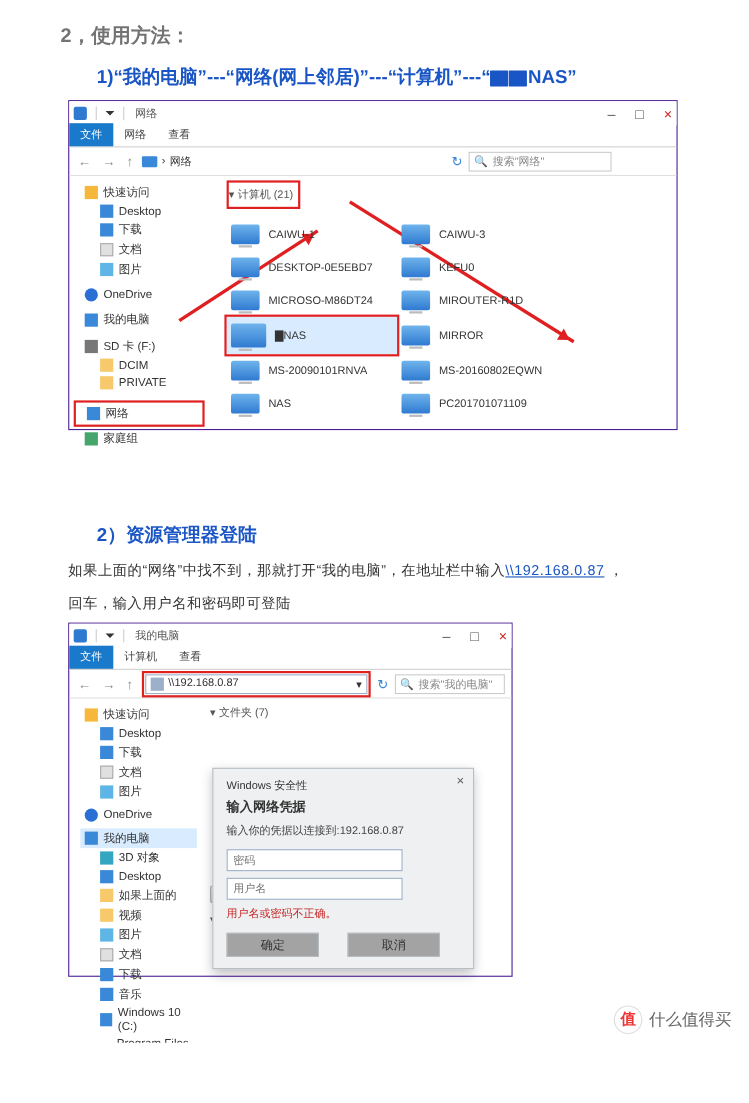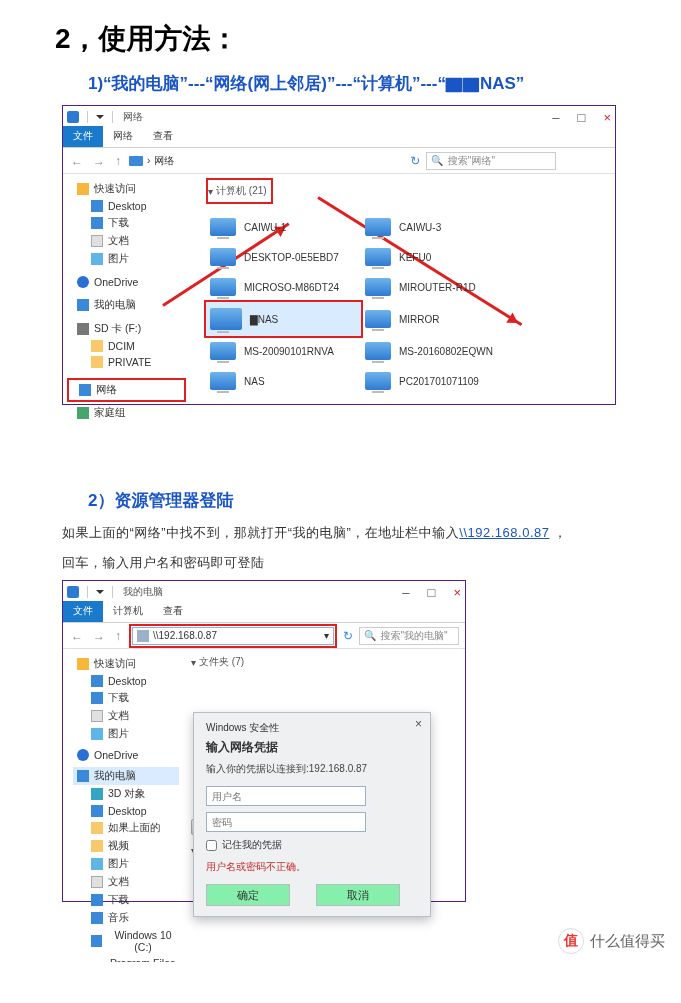--- a/index.html
+++ b/index.html
@@ -8,22 +8,22 @@
     background: #fff;
     font-family: "Microsoft YaHei", "Segoe UI", Tahoma, sans-serif;
     font-size: 12px;
     color: #333;
     position: relative;
     padding-bottom: 60px;
   }
 
   
   .h1 {
-    color: #000000;
-    font-size: 28px;
+    color: #737373;
+    font-size: 18px;
     font-weight: 700;
     margin: 20px 0 10px 55px;
   }
   .h2 {
     color: #1a55c5;
     font-size: 17px;
     font-weight: 700;
     margin: 14px 0 10px 88px;
   }
   .para {
@@ -78,21 +78,21 @@
     display:flex;align-items:center;padding:0 4px;
     font-size:10px;color:#888;
   }
   .search .mag{margin-right:4px;}
 
   
   .win1         { width:554px; height:300px; }
   .win1 .body   { display:flex; height:230px; }
   .tree         { width:125px; padding:6px 4px 0 10px; font-size:10.5px; color:#333;}
   .tree-item    { display:flex; align-items:center; gap:5px; padding:2px 0 2px 4px;}
-  .tree-item.indent{ padding-left:18px;text-align:center;}
+  .tree-item.indent{ padding-left:18px;}
   .ico          { width:12px;height:12px;display:inline-block;}
   .i-star       { background:#f7b73a;}
   .i-desk       { background:#3a88d8;}
   .i-down       { background:#3a88d8;}
   .i-doc        { background:#e0e0e0;border:1px solid #aaa;}
   .i-pic        { background:#5fb5e6;}
   .i-cloud      { background:#2a6fd4;border-radius:50%;}
   .i-pc         { background:#3a88d8;}
   .i-sd         { background:#777;}
   .i-fold       { background:#f7c96b;}
@@ -153,21 +153,21 @@
   .dlg-t3{font-size:10px;color:#444;margin-bottom:10px;}
   .dlg input[type=text]{
     width:160px;height:20px;border:1px solid #9cb0c9;padding:0 5px;
     font-size:10px;color:#888;background:#fff;margin-bottom:6px;display:block;
   }
   .rem { display:flex;align-items:center;gap:5px;font-size:10px;margin:6px 0 8px;}
   .rem input{width:11px;height:11px;}
   .err { font-size:10px; color:#c62828; margin-bottom:10px;}
   .dlg-btns{display:flex;gap:26px;}
   .dlg-btns button{
-    width:84px;height:22px;background:#86efac;border:1px solid #b5bcc2;
+    width:84px;height:22px;background:#a3a3a3;border:1px solid #b5bcc2;
     font-size:11px;color:#333;cursor:pointer;
   }
 
   .disk-row{display:flex;align-items:center;gap:8px;margin-top:150px;font-size:9px;color:#555;}
   .disk-ico{width:28px;height:16px;background:linear-gradient(#eee,#ccc);border:1px solid #aaa;border-radius:2px;}
   .sect3{font-size:10px;color:#555;margin-top:8px;display:flex;align-items:center;gap:3px;}
 
   
   .wm{
     position:absolute; right:16px; bottom:8px;
@@ -503,26 +503,22 @@
         </div>
     </div>
 
     <div class="dlg">
       <span class="dlg-close">×</span>
       <div class="dlg-t1">Windows 安全性</div>
       <div class="dlg-t2">输入网络凭据</div>
       <div class="dlg-t3">
         <span>输入你的凭据以连接到:</span><span>192.168.0.87</span>
       </div>
+      <input type="text" placeholder="密码" style="">
       <input type="text" placeholder="用户名" style="">
-      <input type="text" placeholder="密码" style="">
-      <label class="rem">
-        <input type="checkbox" style="">
-        <span>记住我的凭据</span>
-      </label>
       <div class="err">用户名或密码不正确。</div>
       <div class="dlg-btns">
         <button>确定</button>
         <button>取消</button>
       </div>
     </div>
   </div>
 </div>
 
 <div class="wm">

